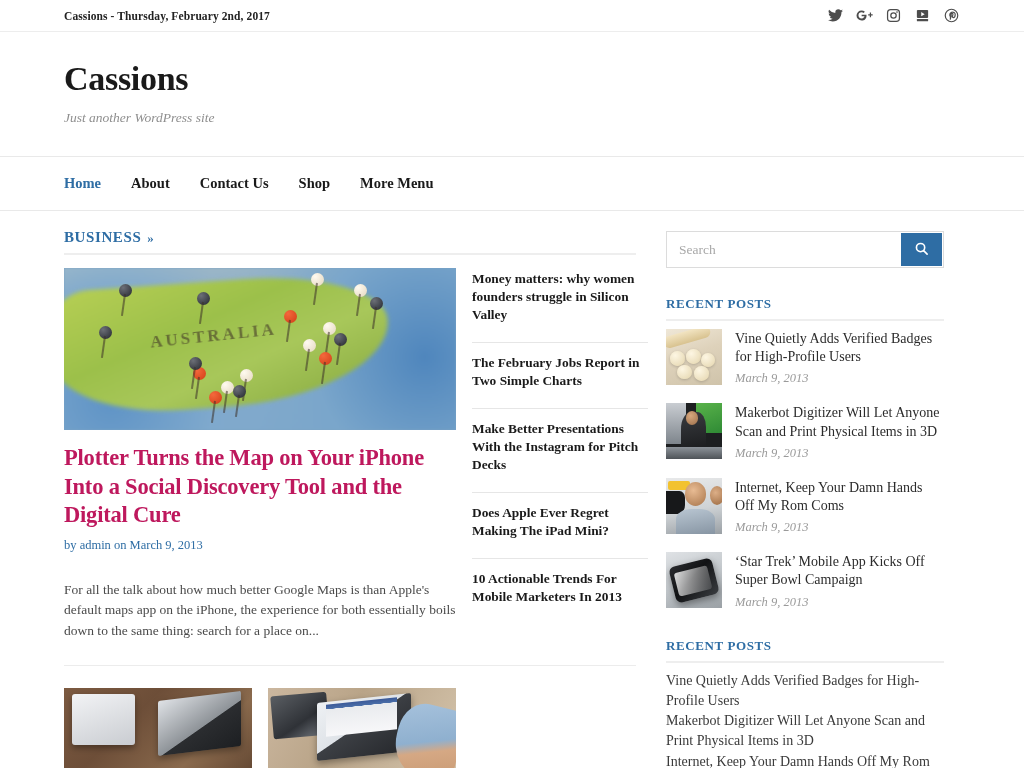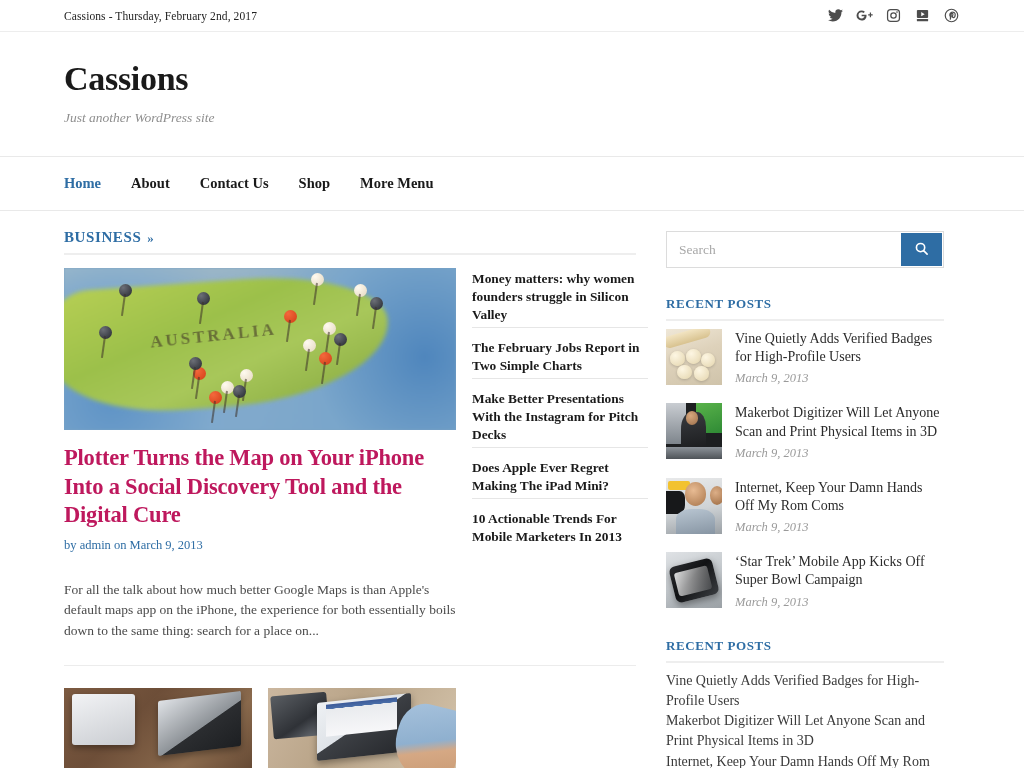--- a/index.html
+++ b/index.html
@@ -20,21 +20,21 @@
   .topbar {
     height: 32px;
     border-bottom: 1px solid #ededed;
     display: flex;
     align-items: center;
     padding: 0 64px;
     justify-content: space-between;
   }
   .topbar-date {
     font-family: "Liberation Serif", serif;
-    font-weight: normal;
+    font-weight: bold;
     font-size: 11.5px;
     color: #222;
     letter-spacing: 0.1px;
   }
   .social {
     display: flex;
     align-items: center;
     gap: 12px;
   }
   .social-icon {
@@ -175,21 +175,21 @@
   }
 
   
   .headline-list { margin: 0; padding: 0; list-style: none; }
   .headline-item {
     font-family: "Liberation Serif", serif;
     font-weight: bold;
     font-size: 13.4px;
     line-height: 1.34;
     color: #1a1a1a;
-    padding-bottom: 3px;
+    padding-bottom: 18px;
     margin-bottom: 11px;
     border-bottom: 1px solid #e6e6e6;
     cursor: pointer;
   }
   .headline-item:last-child { border-bottom: none; }
 
   
   .card-grid {
     display: flex;
     gap: 16px;

